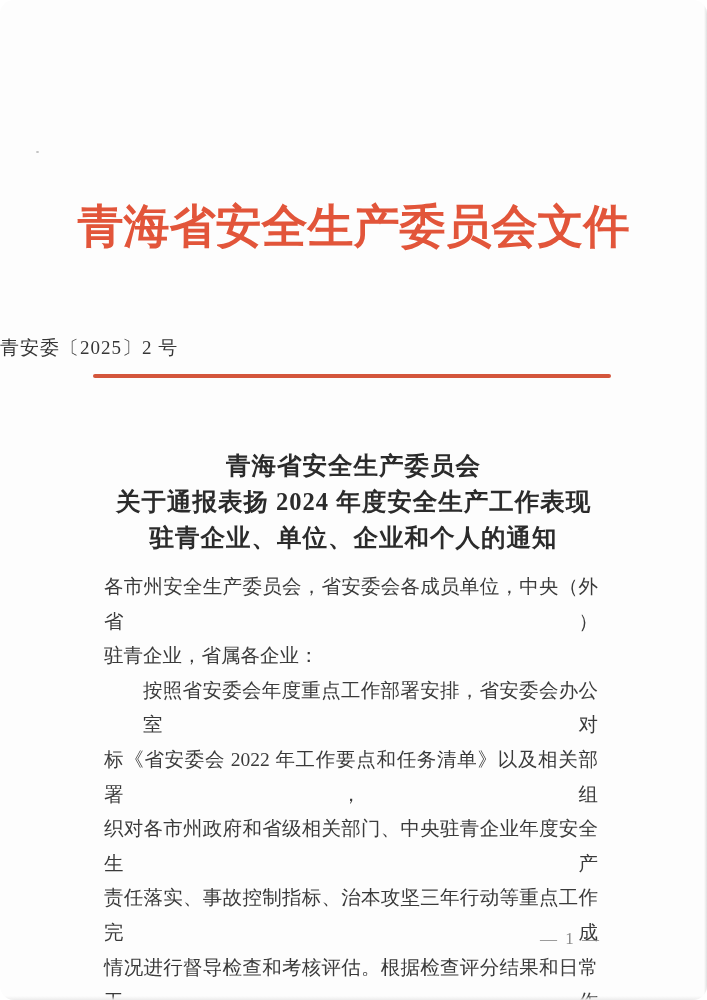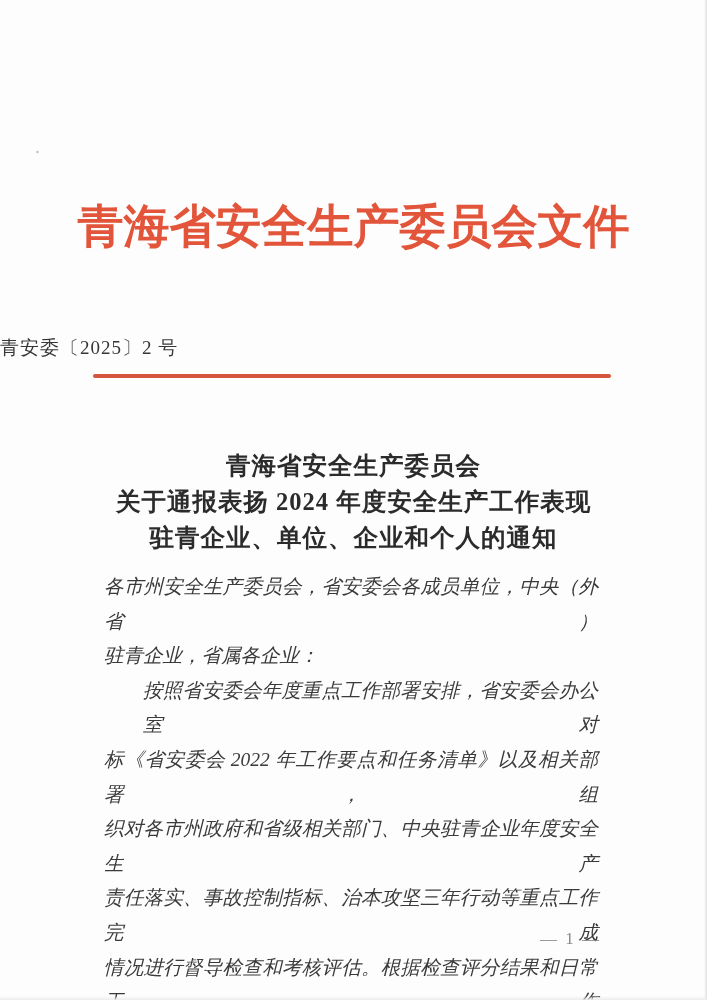--- a/index.html
+++ b/index.html
@@ -7,20 +7,21 @@
     padding: 0;
     background: #ffffff;
   }
   .page {
     position: relative;
     width: 707px;
     height: 1000px;
     background: #fdfdfd;
     overflow: hidden;
     font-family: "Liberation Serif", "DejaVu Serif", serif;
+    border-radius: 14px;
   }
   
   .page .edge-right {
     position: absolute;
     top: 0; right: 0; bottom: 0;
     width: 3px;
     background: linear-gradient(to left, #e0e0e0, rgba(255,255,255,0));
   }
   
   .page .edge-bottom {
@@ -85,21 +86,20 @@
     top: 570px;
     left: 104px;
     width: 494px;
     font-size: 19.5px;
     color: #3a3a3a;
     line-height: 34.6px;
   }
   .body-line {
     text-align: justify;
     text-justify: inter-character;
-    font-style: italic;
   }
   .body-line.justify-full {
     text-align-last: justify;
   }
   .body-line.indent {
     padding-left: 39px;
   }
   .page-num {
     position: absolute;
     top: 929px;

